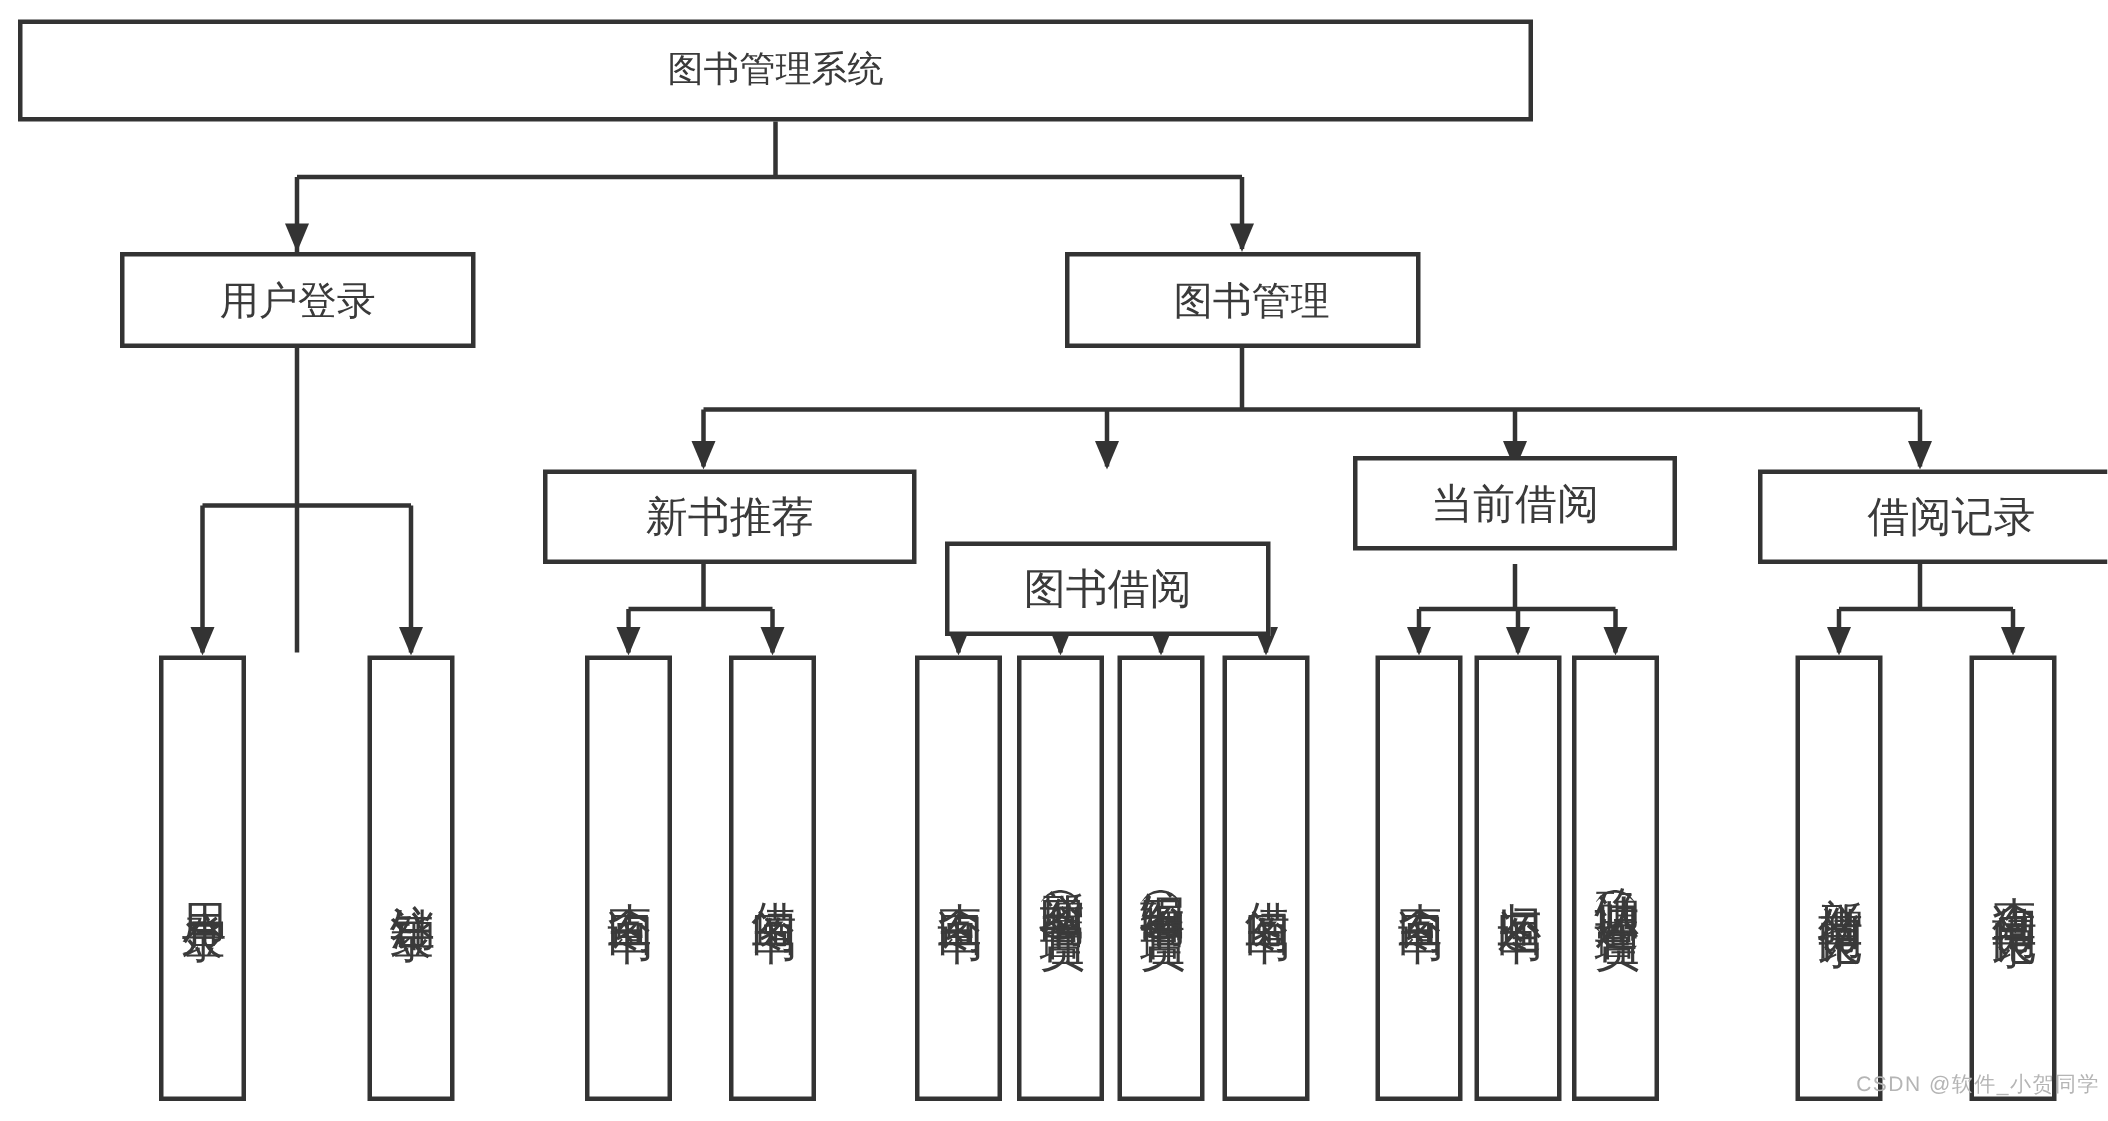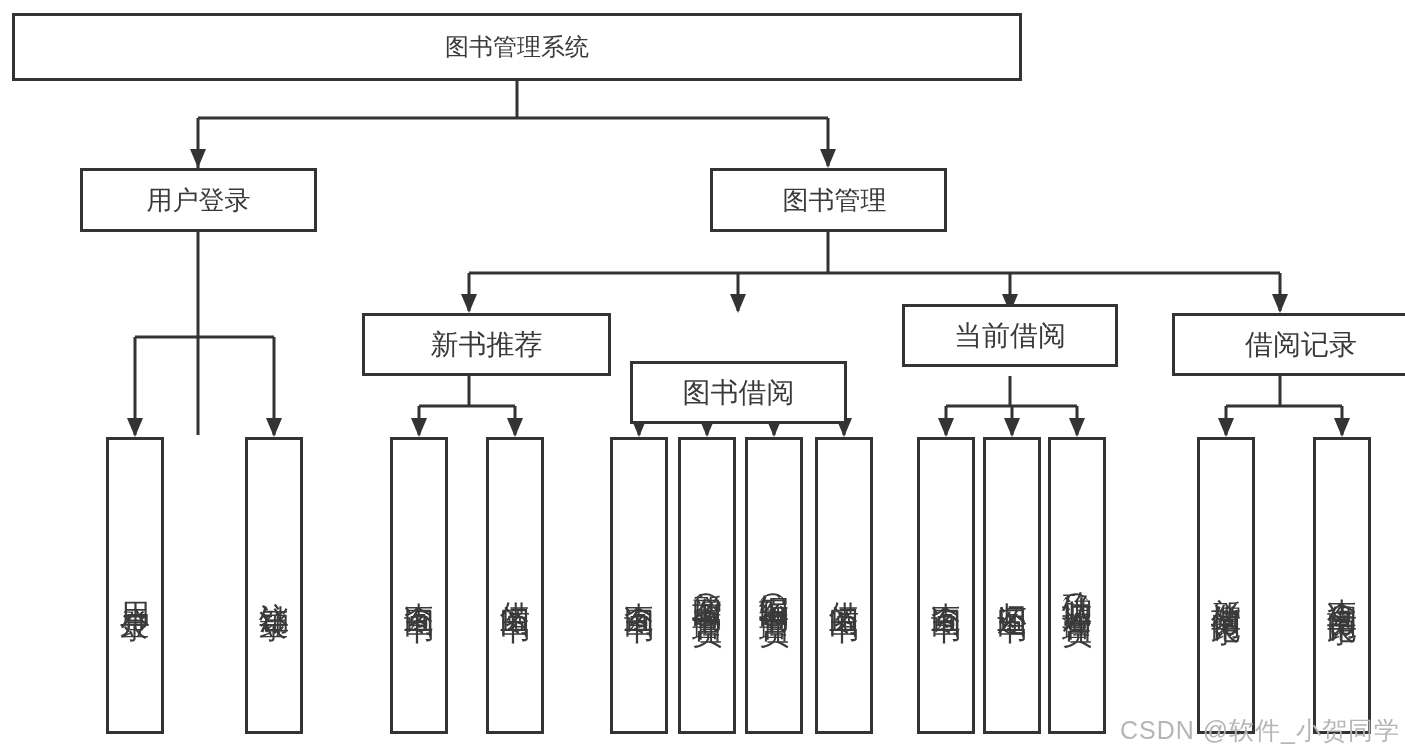--- a/index.html
+++ b/index.html
@@ -17,21 +17,21 @@
   }
   .h-root  { font-size:24px; }
   .h-lv2   { font-size:26px; }
   .h-lv3   { font-size:28px; }
   .v-leaf  {
     font-size:30px; letter-spacing:4px;
     writing-mode:vertical-rl; text-orientation:mixed;
   }
   .watermark {
     position:absolute; z-index:5; top:714px; right:5px;
-    font-size:25px; color:#b5b5b5; letter-spacing:1px;
+    font-size:14px; color:#b5b5b5; letter-spacing:1px;
   }
 </style>
 </head>
 <body>
 
 <div class="stage">
 
   <svg width="1405" height="747" viewBox="0 0 1405 747">
     <path fill="none" stroke="#333333" stroke-width="3" d="M517 69 V118 M198 118 H828 M198 118 V435 M828 118 V166
              M198 232 V337 M135 337 H274 M135 337 V435 M274 337 V435

